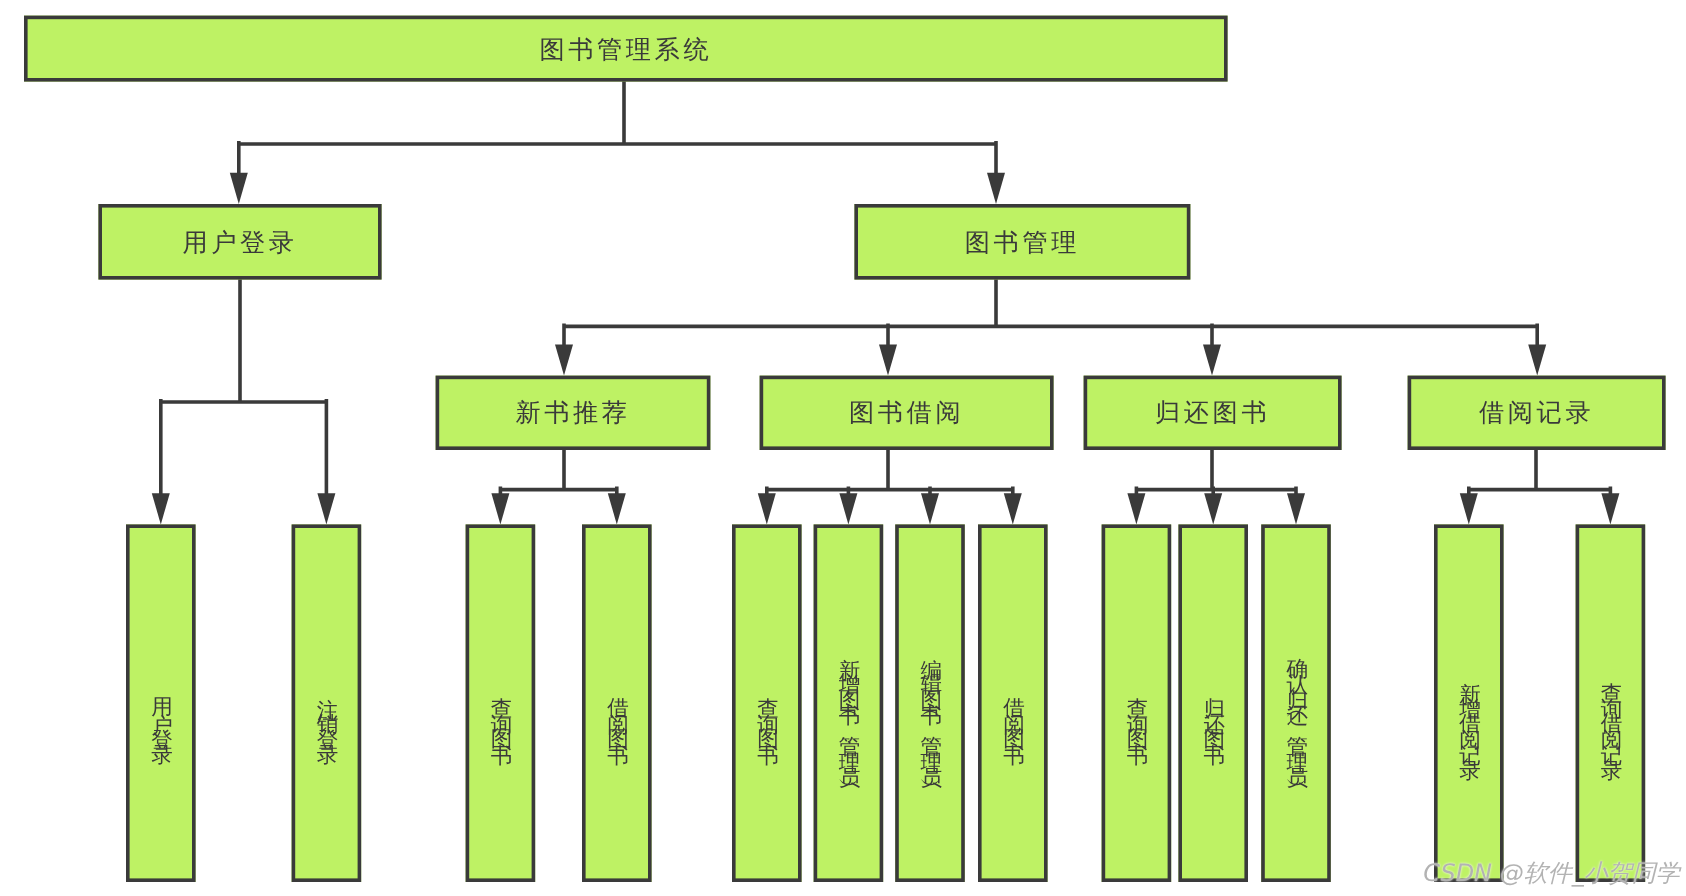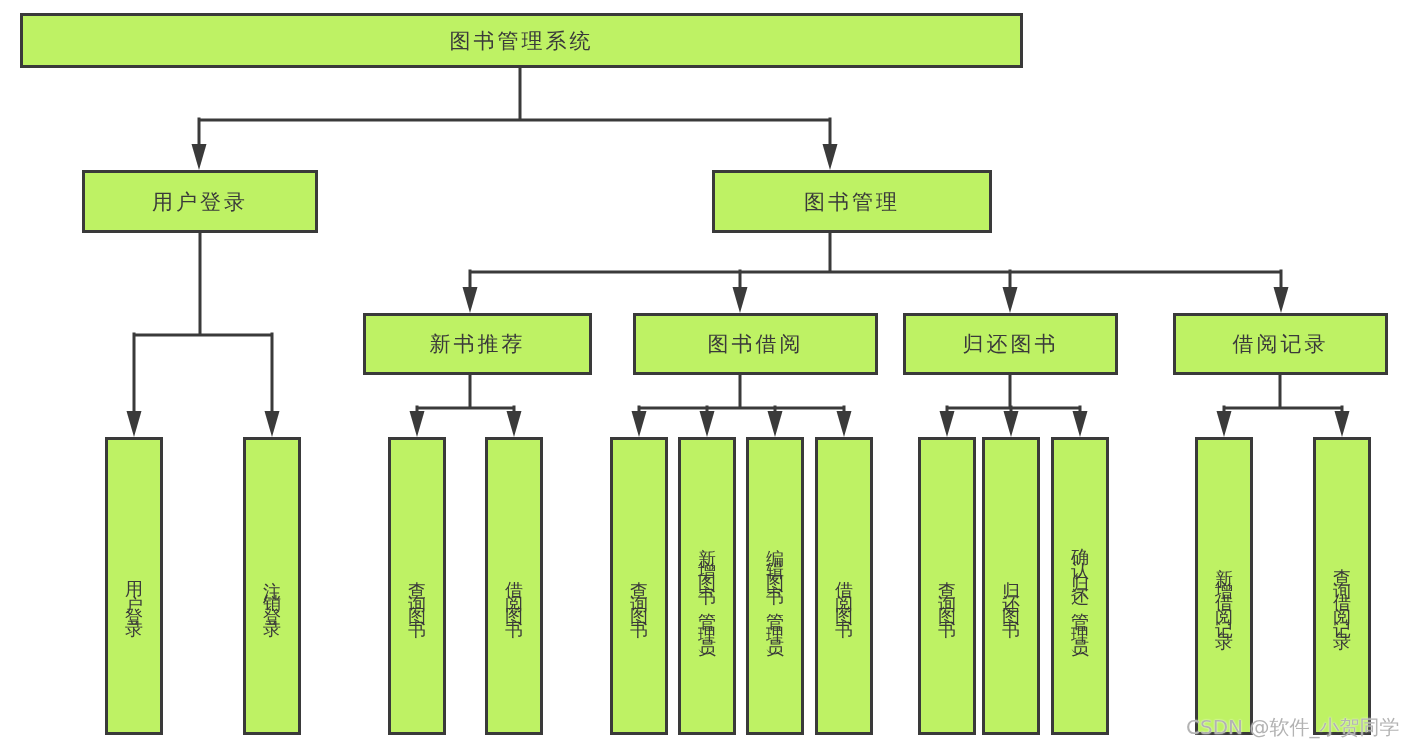--- a/index.html
+++ b/index.html
@@ -38,20 +38,21 @@
     color:#3a3a3a;
   }
   .watermark{
     position:absolute;
     left:1186px;top:714px;
     font-size:20px;
     color:#b3b3b3;
     white-space:nowrap;
     text-shadow:0 0 2px #ffffff;
     z-index:5;
+    font-style:italic;
   }
 </style>
 </head>
 <body>
 
 <div class="stage">
 
   <svg class="wires" width="1405" height="747" viewBox="0 0 1405 747">
 
     <path d="M520 66 V120 M199 120 H830 M199 119 V146 M830 119 V146" stroke="#3a3a3a" stroke-width="3" fill="none" stroke-linecap="square"></path>

